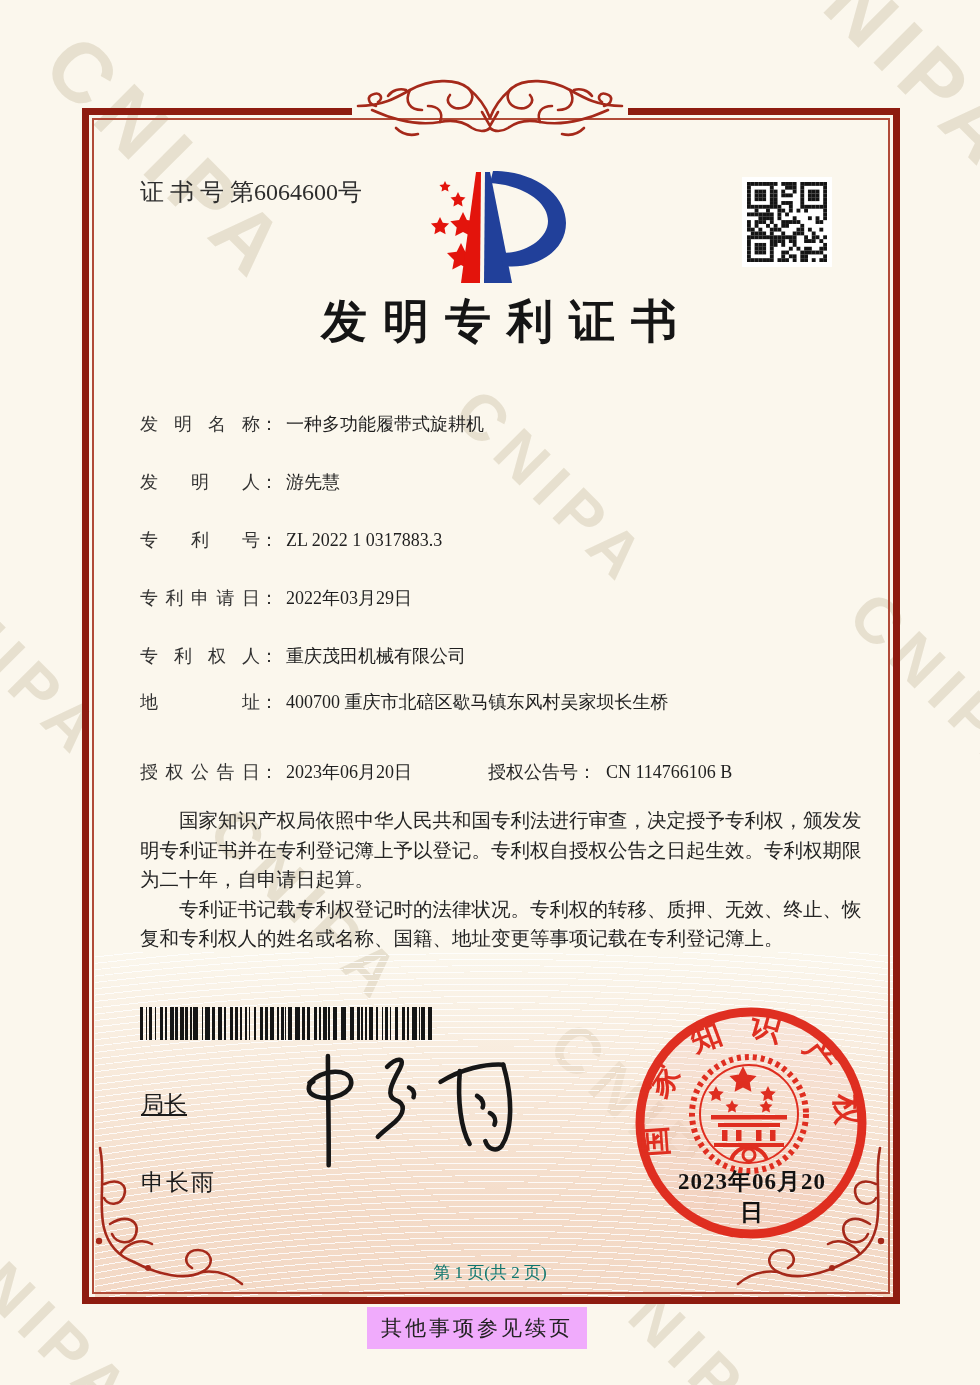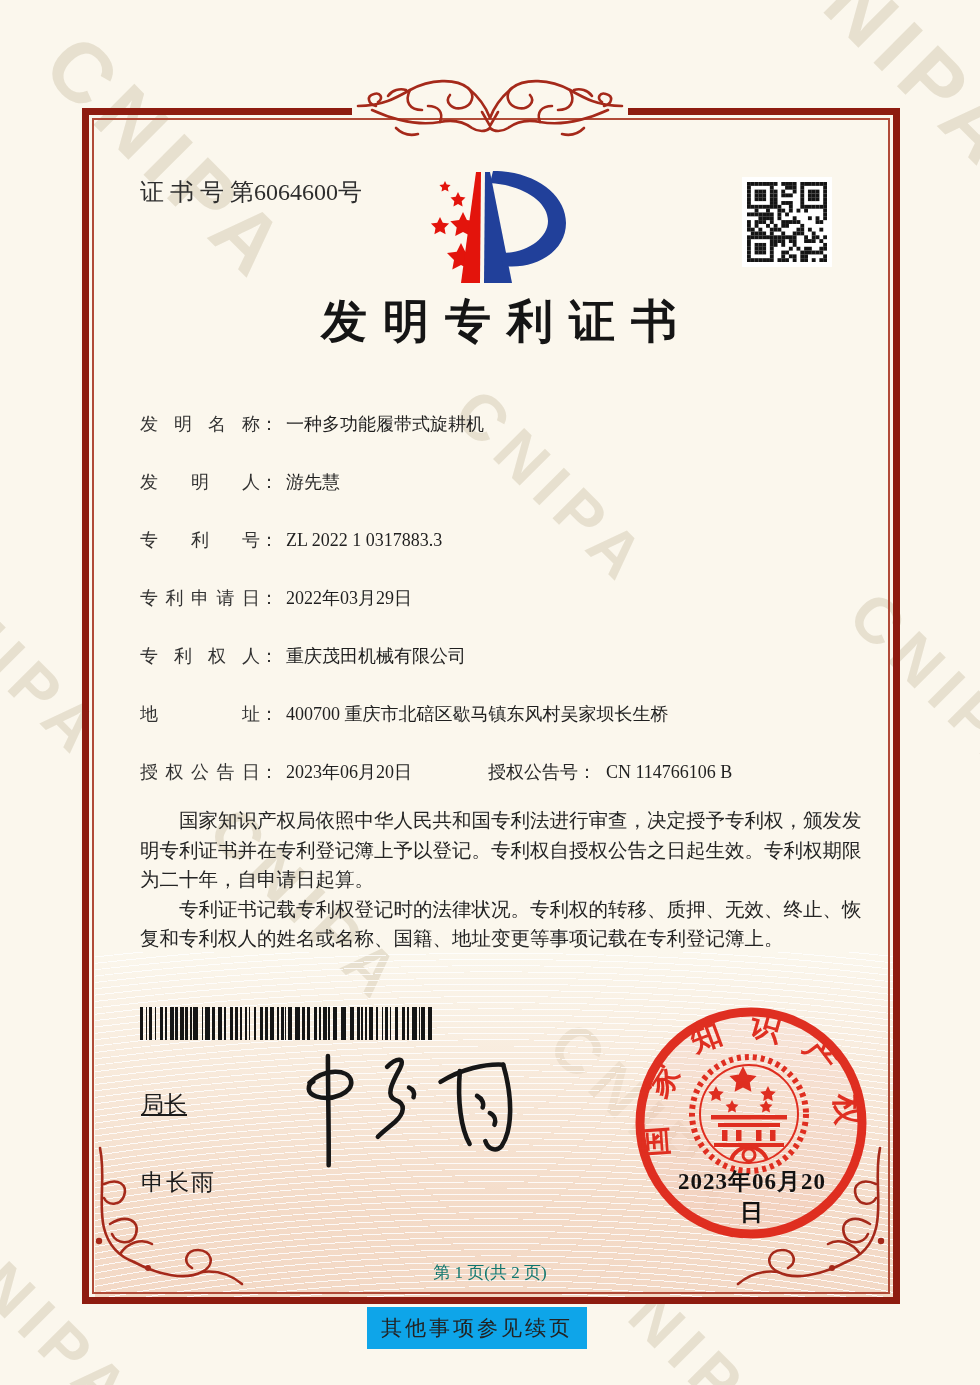--- a/index.html
+++ b/index.html
@@ -63,21 +63,21 @@
   .sig-name{position:absolute;left:141px;top:1139px;font-size:23px;z-index:4;color:#1c1c1c;
             font-family:"Liberation Sans","DejaVu Sans",sans-serif;letter-spacing:2px;margin-top:28px;}
   .signature{position:absolute;left:292px;top:1044px;width:230px;height:124px;z-index:4;}
 
   .seal{position:absolute;left:628px;top:1002px;width:246px;height:246px;z-index:5;opacity:.95;}
   .seal-date{position:absolute;left:668px;top:1166px;width:168px;text-align:center;
              font-size:23px;color:#121212;z-index:6;letter-spacing:1px;font-weight:600;}
 
   .pageno{position:absolute;left:0;top:1261px;width:100%;text-align:center;font-size:17px;
           color:#0f766e;z-index:4;}
-  .contbox{position:absolute;left:367px;top:1307px;background:#0ea5e9;padding:7px 14px;
+  .contbox{position:absolute;left:367px;top:1307px;background:#f0abfc;padding:7px 14px;
            font-size:21px;letter-spacing:3px;color:#222;z-index:4;}
 </style>
 </head>
 <body>
 
 <div id="page">
 
   <div class="wm wm1">CNIPA</div>
   <div class="wm wm2">CNIPA</div>
   <div class="wm wm3">CNIPA</div>
@@ -408,21 +408,21 @@
     </div>
     <div class="frow" style="top:116px">
       <span class="flabel">专利号</span><span class="fcolon">：</span><span class="fvalue">ZL 2022 1 0317883.3</span>
     </div>
     <div class="frow" style="top:174px">
       <span class="flabel">专利申请日</span><span class="fcolon">：</span><span class="fvalue">2022年03月29日</span>
     </div>
     <div class="frow" style="top:232px">
       <span class="flabel">专利权人</span><span class="fcolon">：</span><span class="fvalue">重庆茂田机械有限公司</span>
     </div>
-    <div class="frow" style="top:290px">
+    <div class="frow" style="top:278px">
       <span class="flabel">地址</span><span class="fcolon">：</span><span class="fvalue">400700 重庆市北碚区歇马镇东风村吴家坝长生桥</span>
     </div>
     <div class="frow" style="top:348px">
       <span class="flabel">授权公告日</span><span class="fcolon">：</span><span class="fvalue">2023年06月20日</span>
       <span class="g2">
         <span>授权公告号</span><span class="fcolon">：</span><span class="fvalue">CN 114766106 B</span>
       </span>
     </div>
   </div>
 

